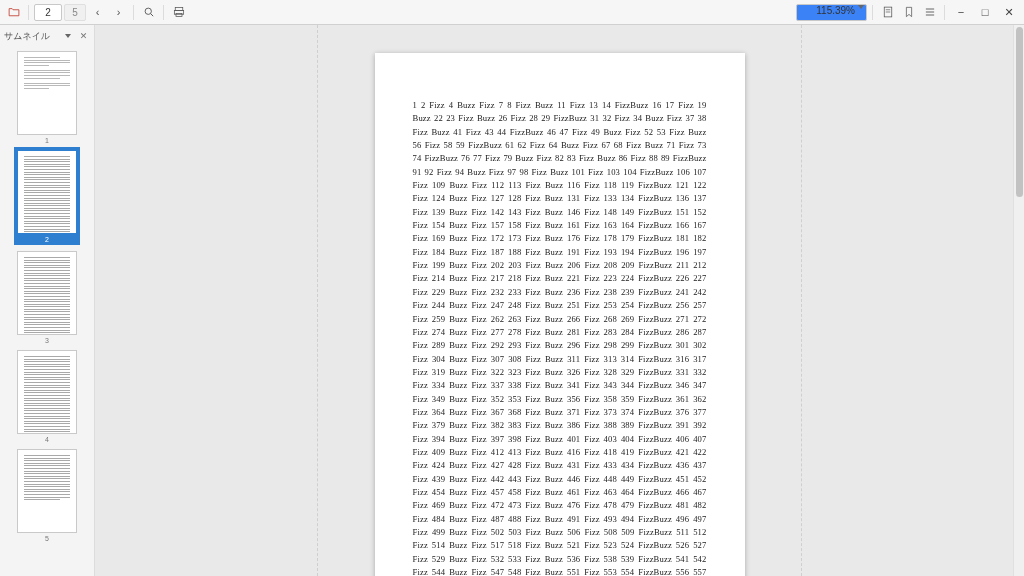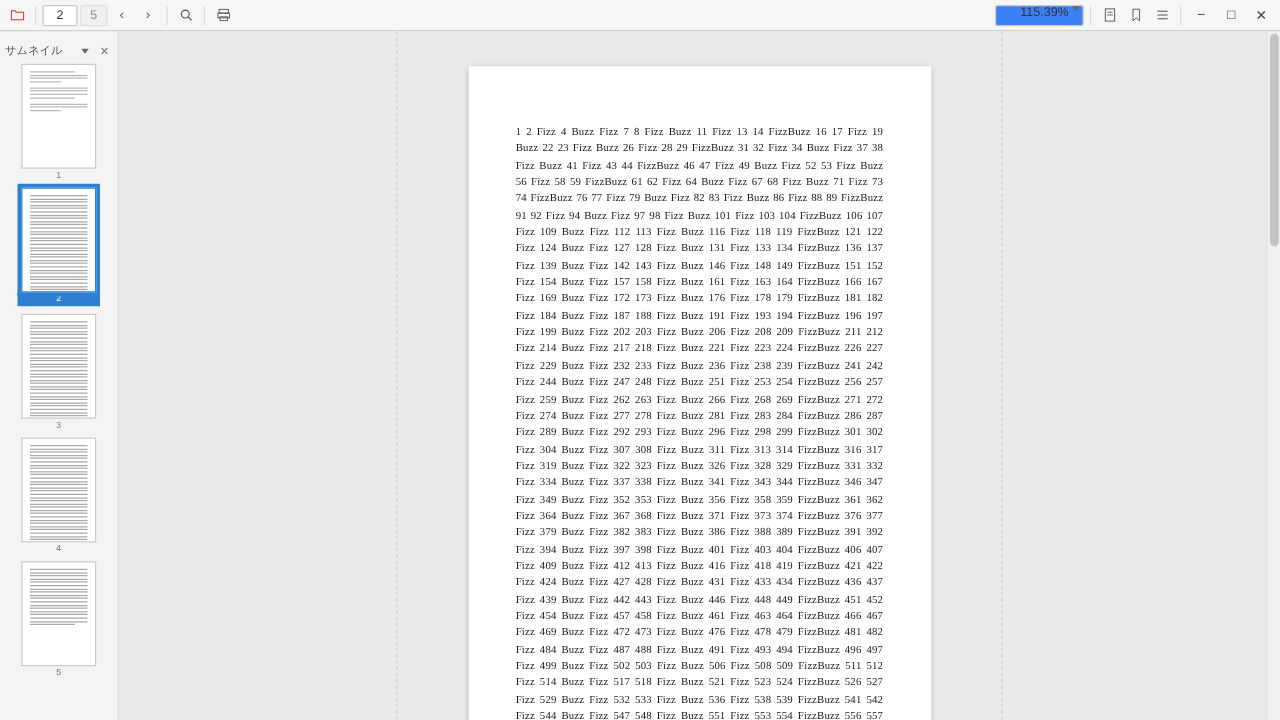--- a/index.html
+++ b/index.html
@@ -108,21 +108,21 @@
   .sidebar {
     width: 95px;
     min-width: 95px;
     background: #f4f4f4;
     border-right: 1px solid #dcdcdc;
     display: flex;
     flex-direction: column;
   }
   .sb-header {
     height: 22px;
-    display: flex; align-items: flex-end;
+    display: flex; align-items: center;
     padding: 0 4px;
     font-size: 9px;
     color: #555;
     gap: 3px;
   }
   .sb-title { flex: 1; white-space: nowrap; overflow: hidden; }
   .sb-ic {
     width: 13px; height: 13px;
     display: flex; align-items: center; justify-content: center;
     font-size: 9px; color: #777;

